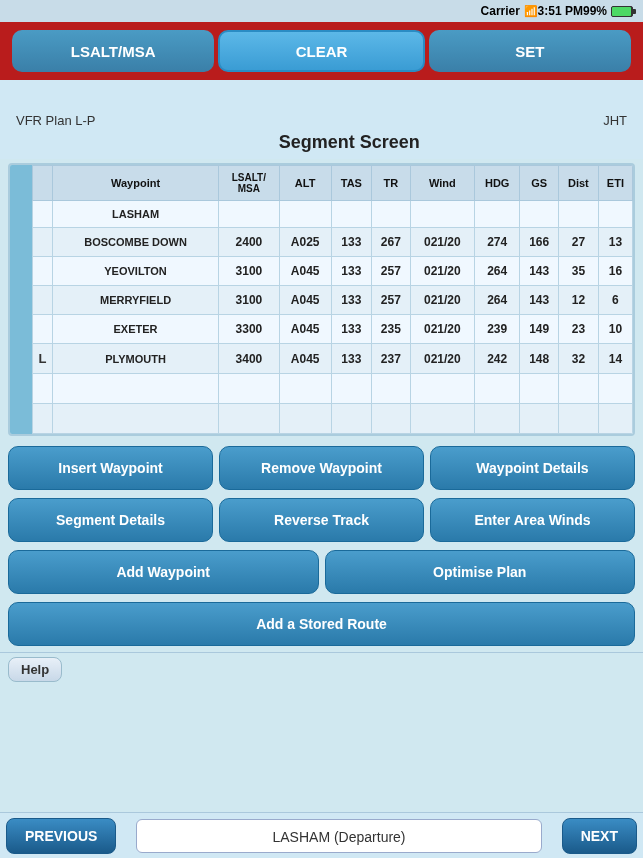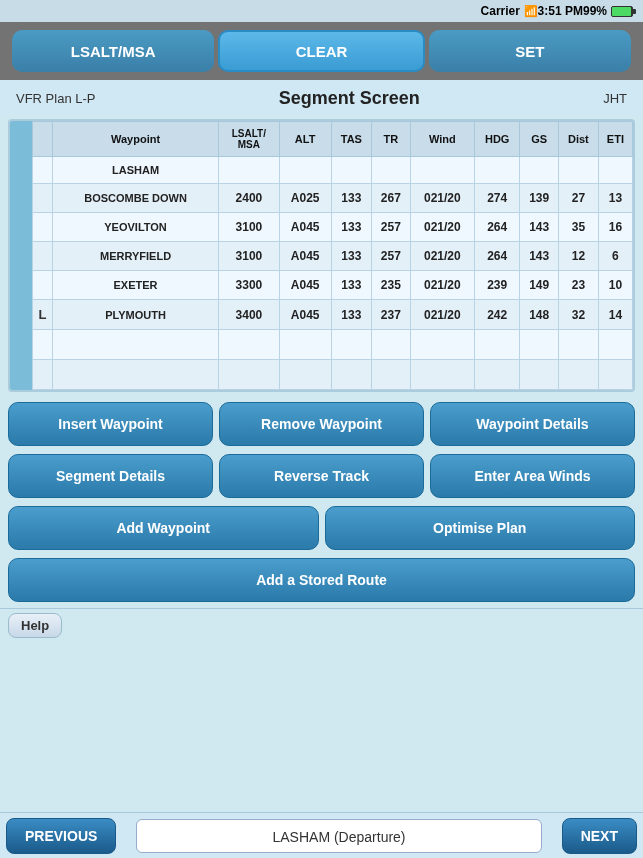--- a/index.html
+++ b/index.html
@@ -24,21 +24,21 @@
       font-weight: 600;
     }
     .status-bar .carrier { display: flex; align-items: center; gap: 4px; }
     .wifi-icon { font-size: 11px; }
     .battery { background: #333; border-radius: 2px; width: 22px; height: 11px; display: inline-block; position: relative; border: 1.5px solid #333; }
     .battery::after { content: ''; position: absolute; right: -4px; top: 2.5px; width: 3px; height: 5px; background: #333; border-radius: 0 1px 1px 0; }
     .battery-fill { background: #4cd964; height: 100%; width: 95%; border-radius: 1px; }
 
     
     .toolbar {
-      background: #737373;
+      background: #b91c1c;
       display: flex;
       padding: 8px 12px;
       gap: 4px;
       height: 58px;
       align-items: center;
     }
     .toolbar-btn {
       flex: 1;
       height: 42px;
       border-radius: 10px;
@@ -60,20 +60,21 @@
       align-items: center;
       justify-content: space-between;
       position: relative;
     }
     .header-section .title {
       text-align: center;
       flex: 1;
       font-size: 18px;
       font-weight: 600;
       color: #222;
+      margin-top: 44px;
     }
     .header-left { font-size: 13px; color: #333; font-weight: 500; }
     .header-right { font-size: 13px; color: #333; font-weight: 500; }
     table {
       width: 100%;
       border-collapse: collapse;
       font-size: 12px;
     }
     thead tr {
       background: #c8dcea;
@@ -281,21 +282,21 @@
           </tr>
           <tr>
             <td class="flag-col"></td>
             <td class="waypoint-col">BOSCOMBE DOWN</td>
             <td>2400</td>
             <td>A025</td>
             <td>133</td>
             <td>267</td>
             <td>021/20</td>
             <td>274</td>
-            <td>139</td>
+            <td>166</td>
             <td>27</td>
             <td>13</td>
           </tr>
           <tr>
             <td class="flag-col"></td>
             <td class="waypoint-col">YEOVILTON</td>
             <td>3100</td>
             <td>A045</td>
             <td>133</td>
             <td>257</td>

